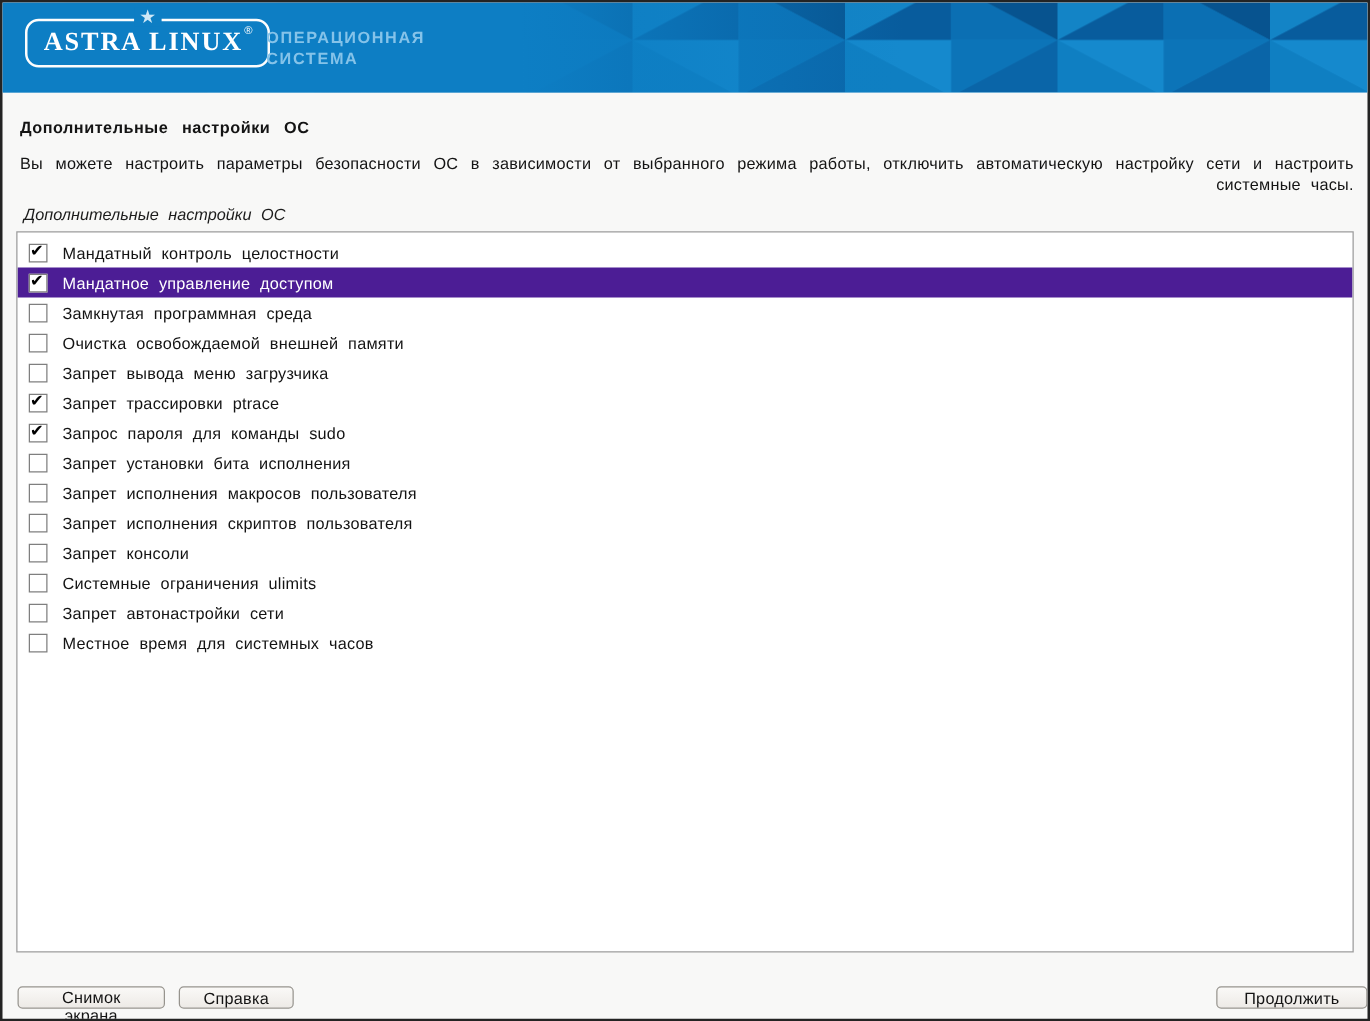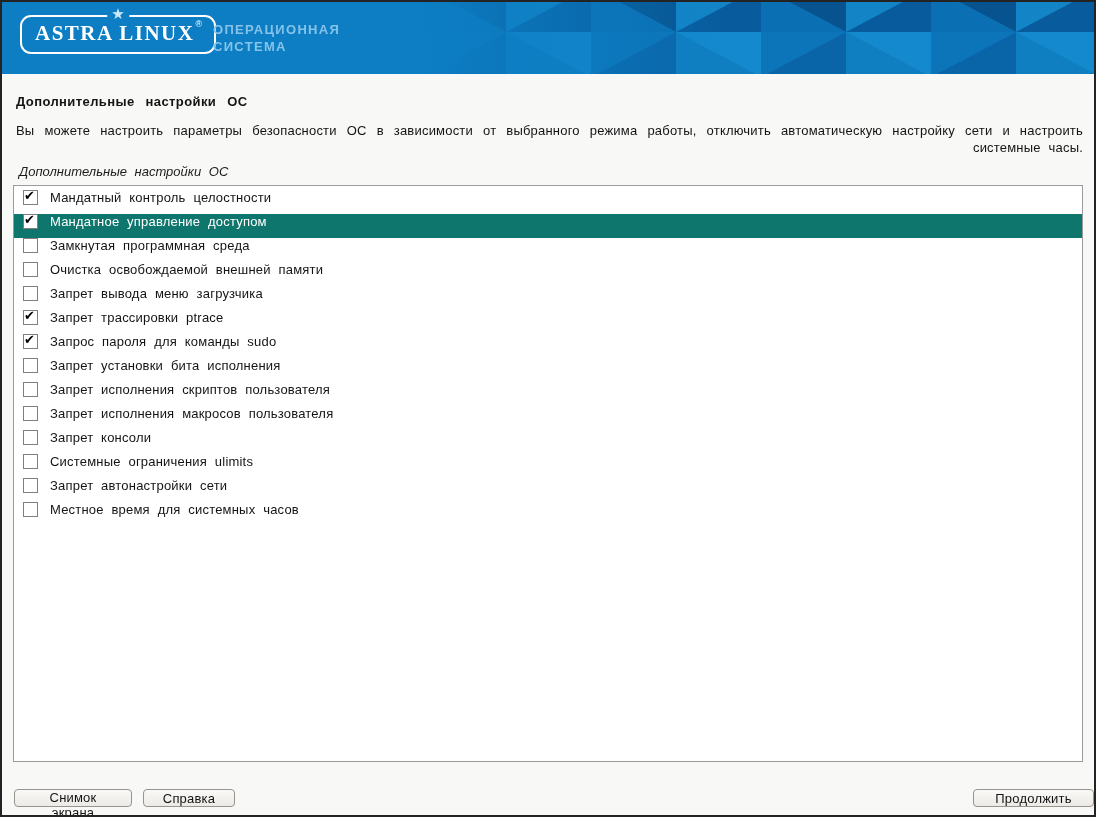--- a/index.html
+++ b/index.html
@@ -24,22 +24,22 @@
   .content{padding:0 11px;}
   .page-title{font-weight:bold;font-size:13px;color:#141414;word-spacing:7px;
               letter-spacing:.4px;margin:20px 0 0 3px;}
   .desc{font-size:13px;color:#141414;line-height:17px;margin:13px 0 0 3px;letter-spacing:.2px;}
   .desc-line1{text-align:justify;text-align-last:justify;word-spacing:4px;}
   .desc-line2{word-spacing:4px;text-align:right;}
   .list-label{font-style:italic;font-size:13px;color:#1c1c1c;margin:8px 0 6px 6px;word-spacing:4px;}
 
   .listbox{height:577px;background:#ffffff;border:1px solid #9b9b9b;overflow:hidden;
            padding-top:4px;box-sizing:border-box;}
-  .row{height:24px;display:flex;align-items:flex-start;padding-left:9px;cursor:default;}
-  .row.selected{background:#0f766e;}
+  .row{height:24px;display:flex;align-items:center;padding-left:9px;cursor:default;}
+  .row.selected{background:#4c1d95;}
   .row.selected .opt-label{color:#ffffff;}
   .cb{width:13px;height:13px;background:#fff;border:1px solid #7f7f7f;margin-right:12px;
       position:relative;flex:none;box-sizing:content-box;}
   .row.checked .cb::after{content:"✔";position:absolute;top:-2px;left:0;
       font-size:13px;line-height:13px;color:#000;}
   .opt-label{font-size:13px;color:#141414;word-spacing:4px;letter-spacing:.2px;white-space:nowrap;}
 
   
   .btn{position:absolute;bottom:8px;height:18px;box-sizing:border-box;
        border:1px solid #97948e;border-radius:4px;
@@ -123,25 +123,25 @@
         <div class="row checked">
       <span class="cb"></span>
       <span class="opt-label">Запрос пароля для команды sudo</span>
     </div>
         <div class="row">
       <span class="cb"></span>
       <span class="opt-label">Запрет установки бита исполнения</span>
     </div>
         <div class="row">
       <span class="cb"></span>
-      <span class="opt-label">Запрет исполнения скриптов пользователя</span>
+      <span class="opt-label">Запрет исполнения макросов пользователя</span>
     </div>
         <div class="row">
       <span class="cb"></span>
-      <span class="opt-label">Запрет исполнения макросов пользователя</span>
+      <span class="opt-label">Запрет исполнения скриптов пользователя</span>
     </div>
         <div class="row">
       <span class="cb"></span>
       <span class="opt-label">Запрет консоли</span>
     </div>
         <div class="row">
       <span class="cb"></span>
       <span class="opt-label">Системные ограничения ulimits</span>
     </div>
         <div class="row">

